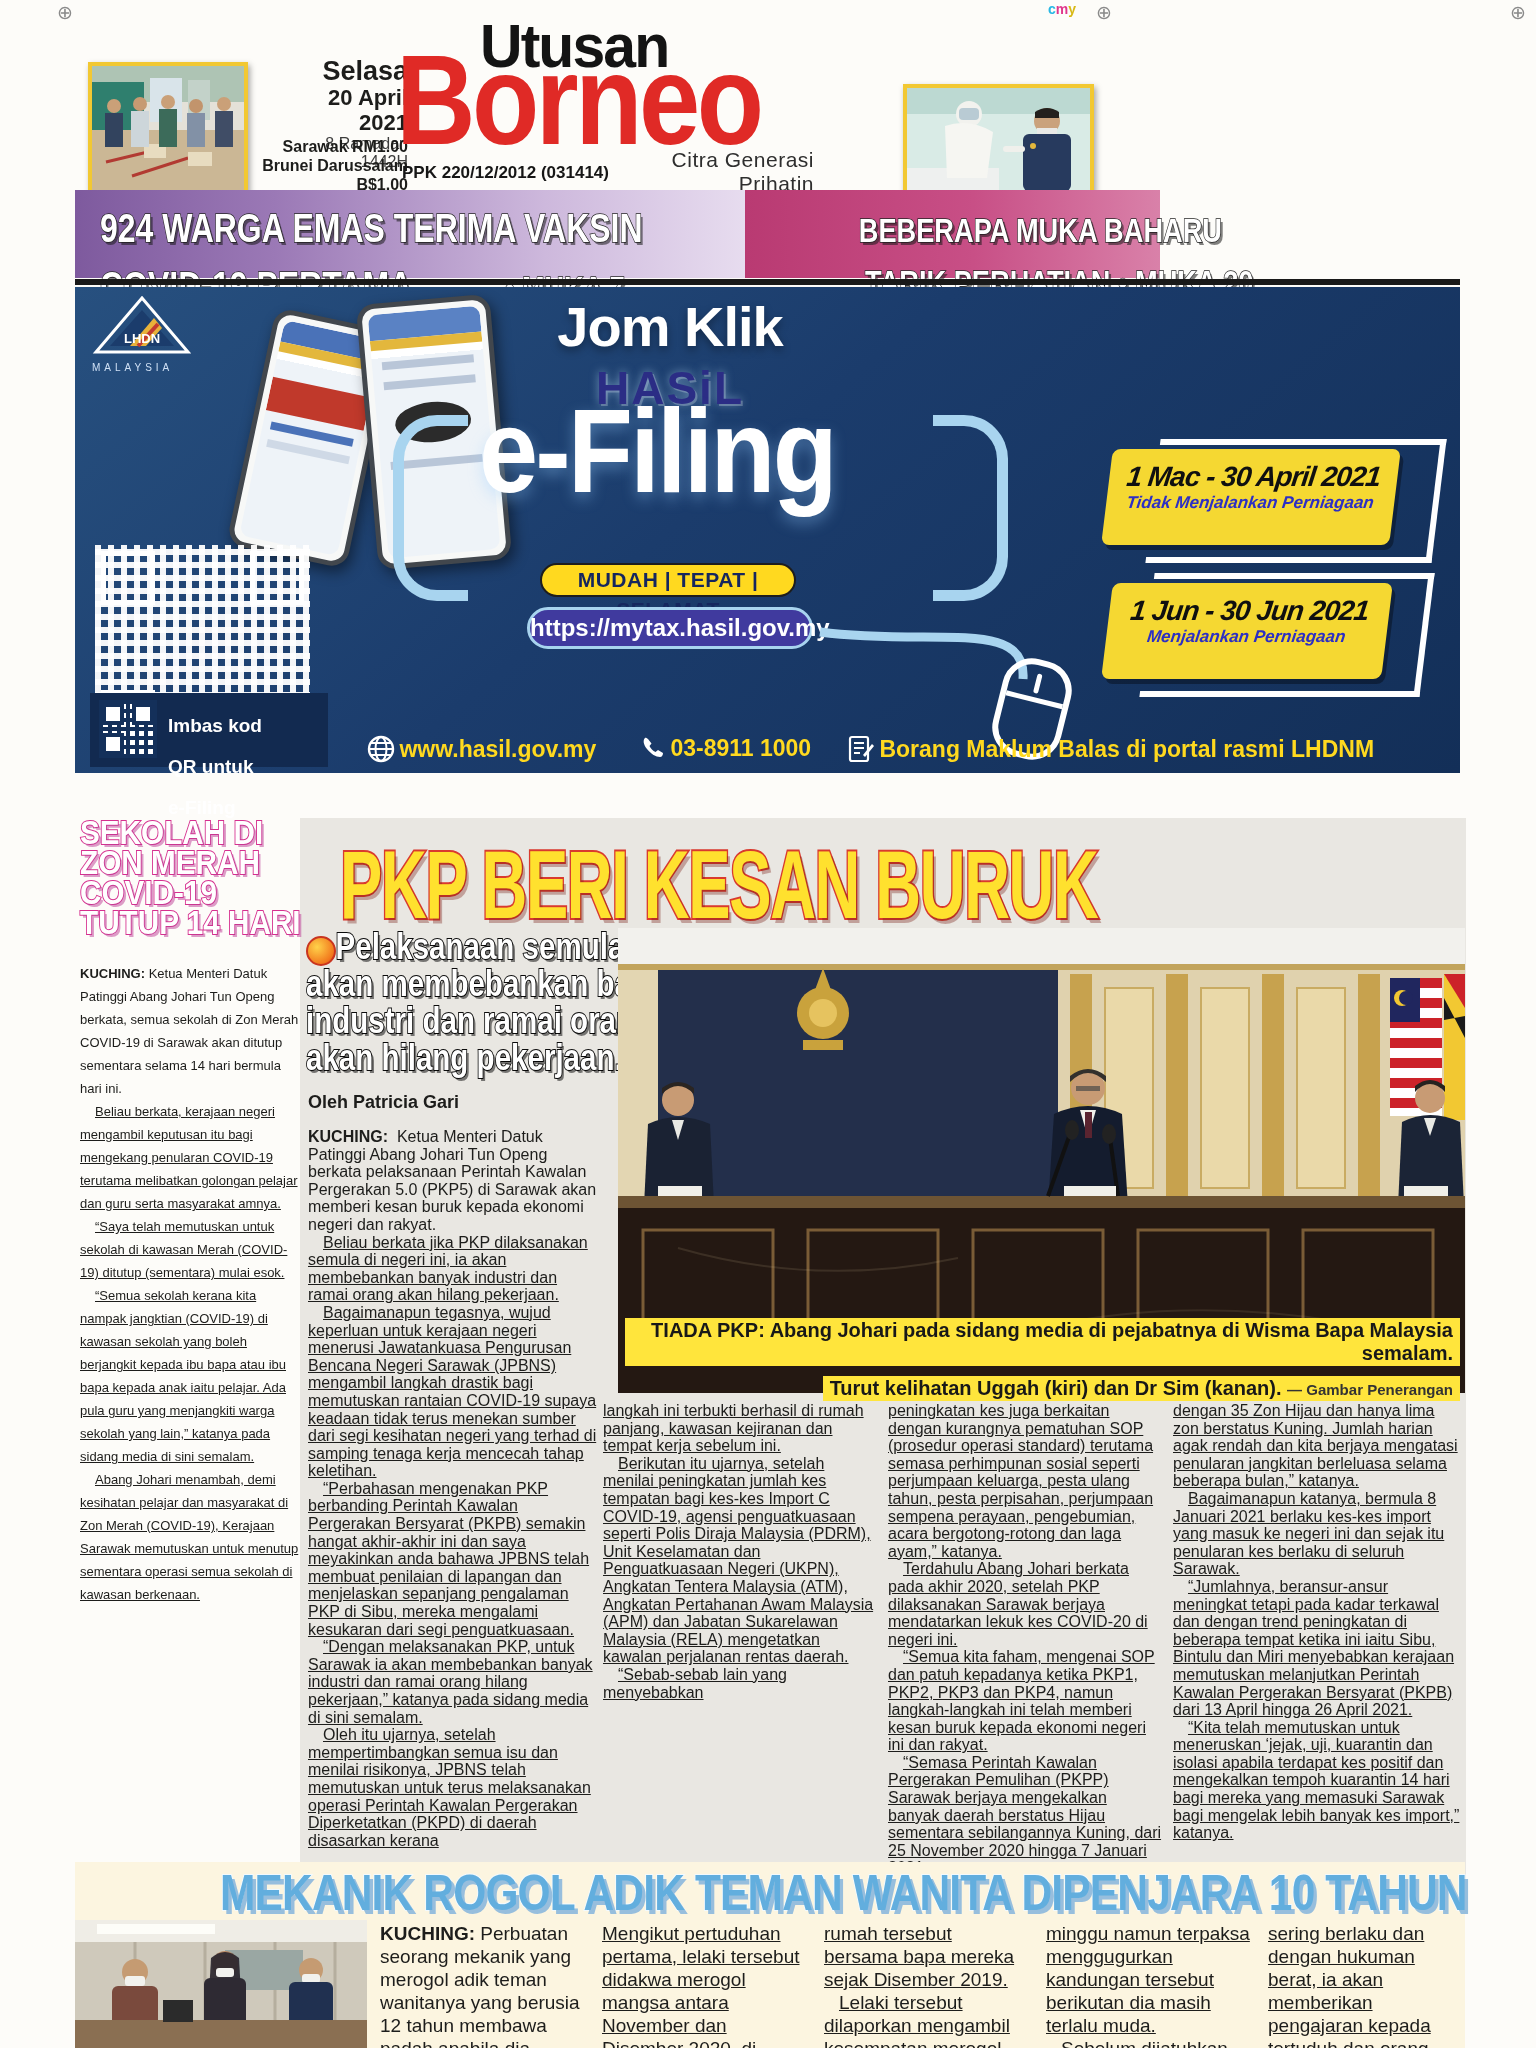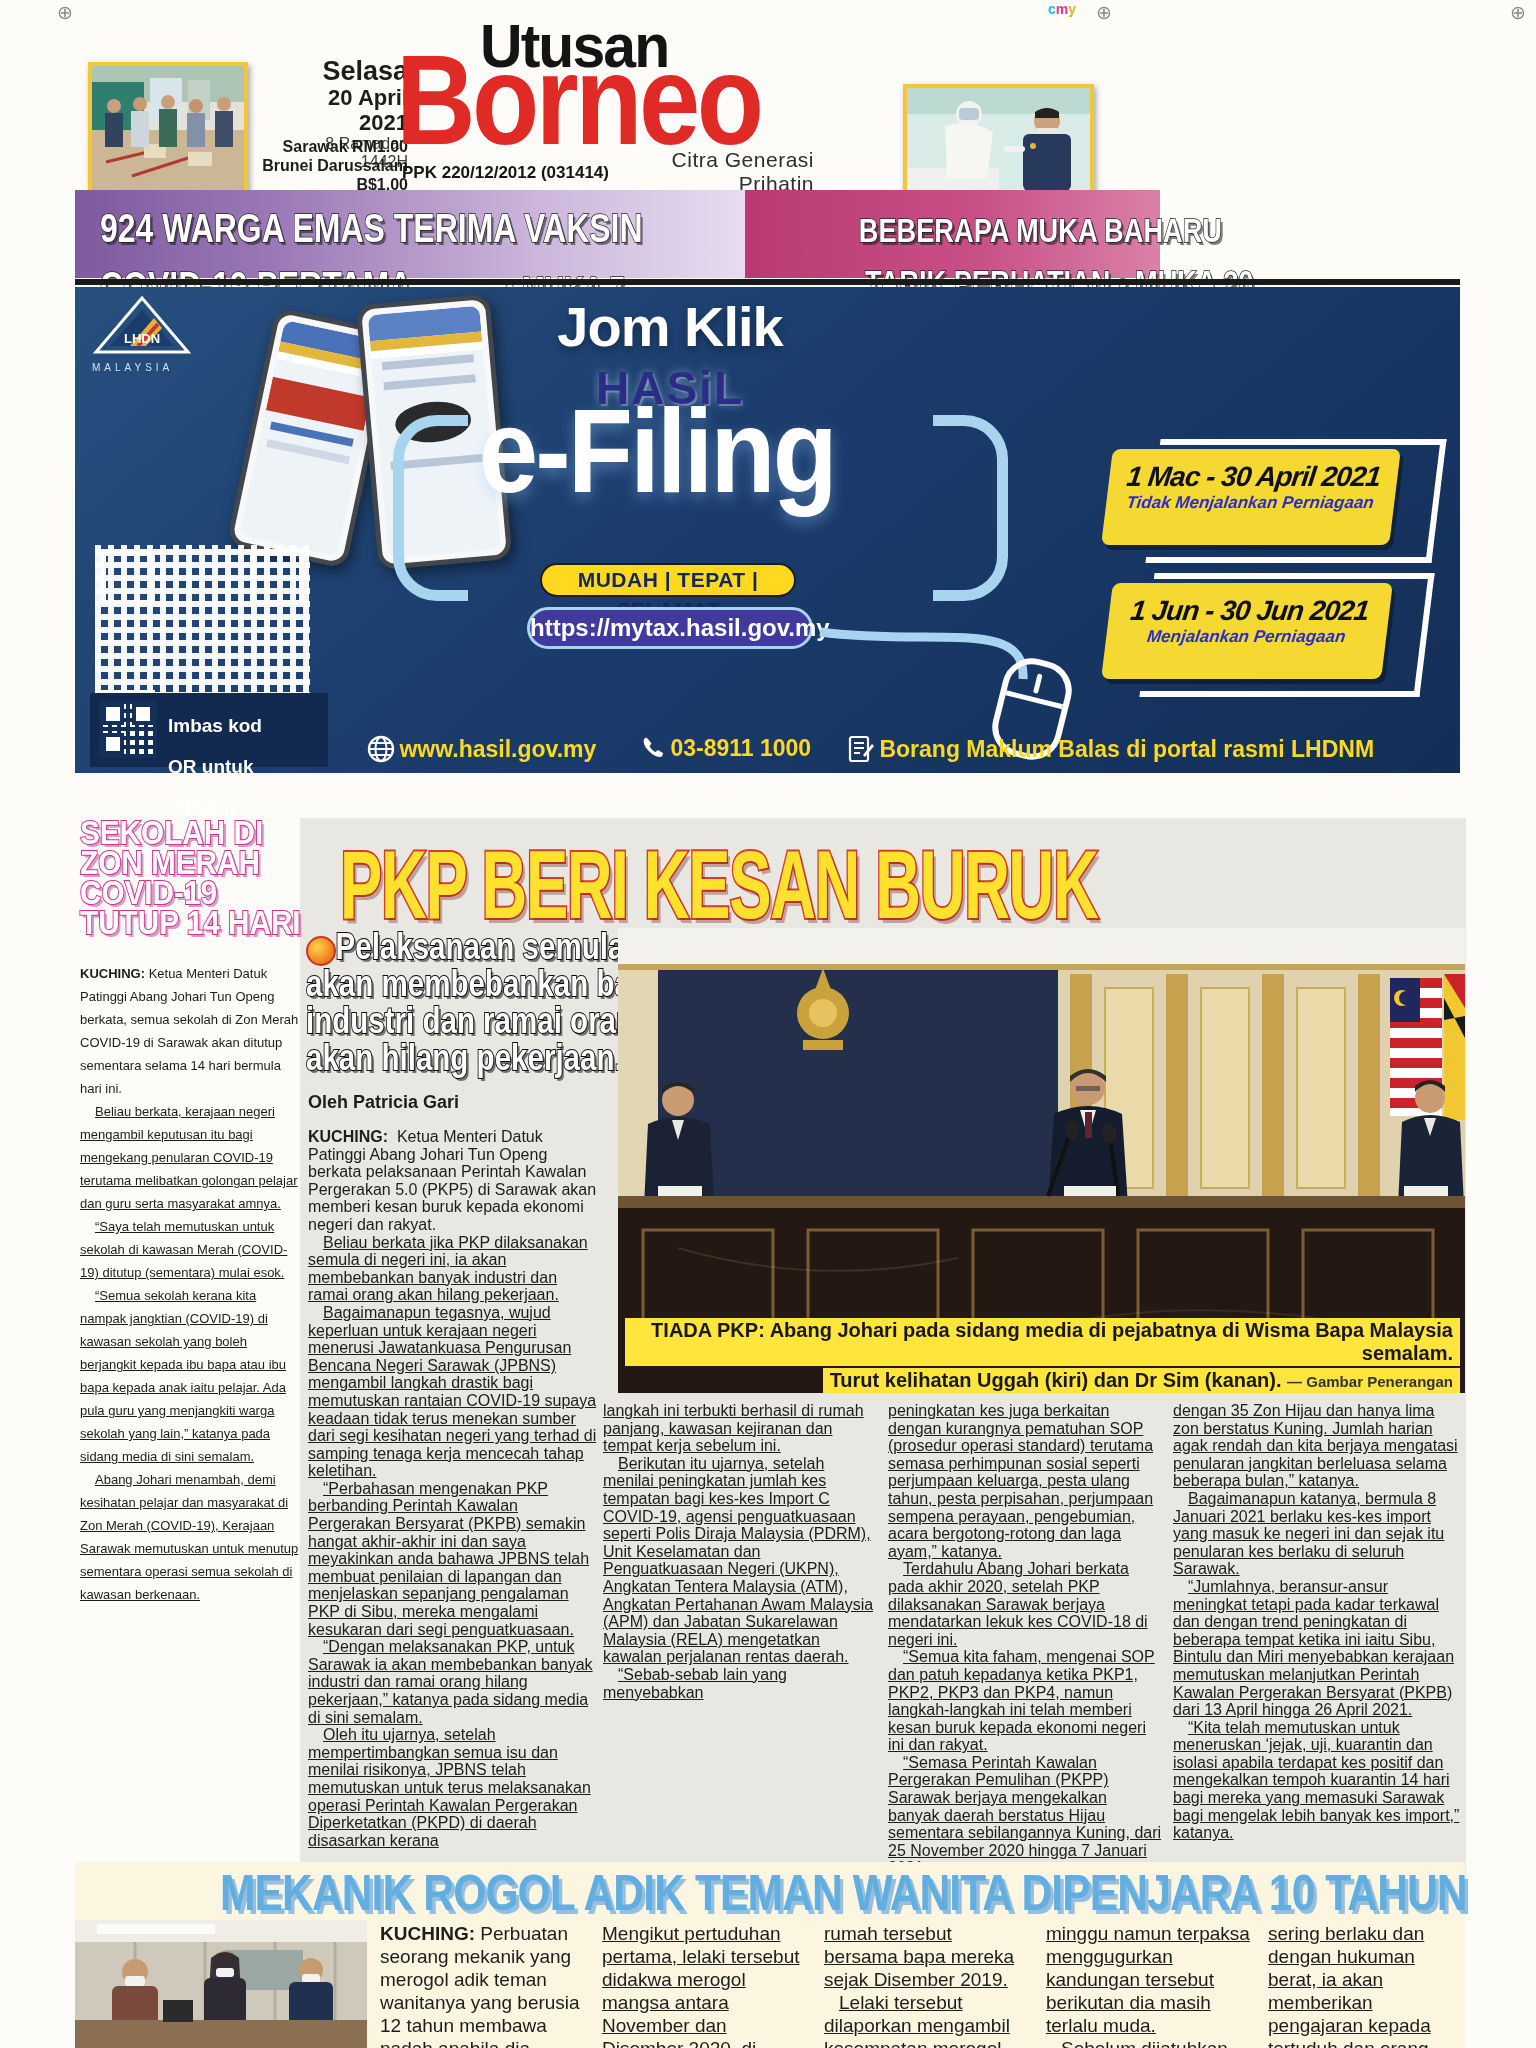--- a/index.html
+++ b/index.html
@@ -386,41 +386,41 @@
         <line x1="500" y1="268" x2="492" y2="210" stroke="#111" stroke-width="4"></line>
           <ellipse cx="491" cy="206" rx="7" ry="10" fill="#222"></ellipse>
         <rect x="40" y="258" width="44" height="10" fill="#f0efe9"></rect>
         <rect x="446" y="258" width="52" height="10" fill="#f0efe9"></rect>
         <rect x="786" y="258" width="44" height="10" fill="#f0efe9"></rect>
       </g>
     </svg>
   </figure>
   <div class="abs" style="left:625px;top:1318px;width:835px;text-align:right;">
     <div><span class="caption-line"><b>TIADA PKP:</b> <span>Abang Johari pada sidang media di pejabatnya di Wisma Bapa Malaysia semalam.</span></span></div>
-    <div style="margin-top:2px;"><span class="caption-line"><span>Turut kelihatan Uggah (kiri) dan Dr Sim (kanan).</span> <span class="cap-credit">— Gambar Penerangan</span></span></div>
+    <div style="margin-top:10px;"><span class="caption-line"><span>Turut kelihatan Uggah (kiri) dan Dr Sim (kanan).</span> <span class="cap-credit">— Gambar Penerangan</span></span></div>
   </div>
 
   <div class="abs" style="left:308px;top:1128px;width:292px;height:748px;overflow:hidden;font-size:16px;line-height:17.6px;">
     <p class="lead-p"><b>KUCHING:</b>&nbsp; <span>Ketua Menteri Datuk Patinggi Abang Johari Tun Openg berkata pelaksanaan Perintah Kawalan Pergerakan 5.0 (PKP5) di Sarawak akan memberi kesan buruk kepada ekonomi negeri dan rakyat.</span></p>
     <div class="body-txt">
         <p>Beliau berkata jika PKP dilaksanakan semula di negeri ini, ia akan membebankan banyak industri dan ramai orang akan hilang pekerjaan.</p>
         <p>Bagaimanapun tegasnya, wujud keperluan untuk kerajaan negeri menerusi Jawatankuasa Pengurusan Bencana Negeri Sarawak (JPBNS) mengambil langkah drastik bagi memutuskan rantaian COVID-19 supaya keadaan tidak terus menekan sumber dari segi kesihatan negeri yang terhad di samping tenaga kerja mencecah tahap keletihan.</p>
         <p>“Perbahasan mengenakan PKP berbanding Perintah Kawalan Pergerakan Bersyarat (PKPB) semakin hangat akhir-akhir ini dan saya meyakinkan anda bahawa JPBNS telah membuat penilaian di lapangan dan menjelaskan sepanjang pengalaman PKP di Sibu, mereka mengalami kesukaran dari segi penguatkuasaan.</p>
         <p>“Dengan melaksanakan PKP, untuk Sarawak ia akan membebankan banyak industri dan ramai orang hilang pekerjaan,” katanya pada sidang media di sini semalam.</p>
         <p>Oleh itu ujarnya, setelah mempertimbangkan semua isu dan menilai risikonya, JPBNS telah memutuskan untuk terus melaksanakan operasi Perintah Kawalan Pergerakan Diperketatkan (PKPD) di daerah disasarkan kerana</p>
       </div>
   </div>
   <div class="abs body-txt cont" style="left:603px;top:1402px;width:274px;height:462px;overflow:hidden;font-size:16px;line-height:17.6px;">
       <p>langkah ini terbukti berhasil di rumah panjang, kawasan kejiranan dan tempat kerja sebelum ini.</p>
       <p>Berikutan itu ujarnya, setelah menilai peningkatan jumlah kes tempatan bagi kes-kes Import C COVID-19, agensi penguatkuasaan seperti Polis Diraja Malaysia (PDRM), Unit Keselamatan dan Penguatkuasaan Negeri (UKPN), Angkatan Tentera Malaysia (ATM), Angkatan Pertahanan Awam Malaysia (APM) dan Jabatan Sukarelawan Malaysia (RELA) mengetatkan kawalan perjalanan rentas daerah.</p>
       <p>“Sebab-sebab lain yang menyebabkan</p>
     </div>
   <div class="abs body-txt cont" style="left:888px;top:1402px;width:274px;height:462px;overflow:hidden;font-size:16px;line-height:17.6px;">
       <p>peningkatan kes juga berkaitan dengan kurangnya pematuhan SOP (prosedur operasi standard) terutama semasa perhimpunan sosial seperti perjumpaan keluarga, pesta ulang tahun, pesta perpisahan, perjumpaan sempena perayaan, pengebumian, acara bergotong-rotong dan laga ayam,” katanya.</p>
-      <p>Terdahulu Abang Johari berkata pada akhir 2020, setelah PKP dilaksanakan Sarawak berjaya mendatarkan lekuk kes COVID-18 di negeri ini.</p>
+      <p>Terdahulu Abang Johari berkata pada akhir 2020, setelah PKP dilaksanakan Sarawak berjaya mendatarkan lekuk kes COVID-20 di negeri ini.</p>
       <p>“Semua kita faham, mengenai SOP dan patuh kepadanya ketika PKP1, PKP2, PKP3 dan PKP4, namun langkah-langkah ini telah memberi kesan buruk kepada ekonomi negeri ini dan rakyat.</p>
       <p>“Semasa Perintah Kawalan Pergerakan Pemulihan (PKPP) Sarawak berjaya mengekalkan banyak daerah berstatus Hijau sementara sebilangannya Kuning, dari 25 November 2020 hingga 7 Januari 2021.</p>
     </div>
   <div class="abs body-txt cont" style="left:1173px;top:1402px;width:290px;height:462px;overflow:hidden;font-size:16px;line-height:17.6px;">
       <p>dengan 35 Zon Hijau dan hanya lima zon berstatus Kuning. Jumlah harian agak rendah dan kita berjaya mengatasi penularan jangkitan berleluasa selama beberapa bulan,” katanya.</p>
       <p>Bagaimanapun katanya, bermula 8 Januari 2021 berlaku kes-kes import yang masuk ke negeri ini dan sejak itu penularan kes berlaku di seluruh Sarawak.</p>
       <p>“Jumlahnya, beransur-ansur meningkat tetapi pada kadar terkawal dan dengan trend peningkatan di beberapa tempat ketika ini iaitu Sibu, Bintulu dan Miri menyebabkan kerajaan memutuskan melanjutkan Perintah Kawalan Pergerakan Bersyarat (PKPB) dari 13 April hingga 26 April 2021.</p>
       <p>“Kita telah memutuskan untuk meneruskan ‘jejak, uji, kuarantin dan isolasi apabila terdapat kes positif dan mengekalkan tempoh kuarantin 14 hari bagi mereka yang memasuki Sarawak bagi mengelak lebih banyak kes import,” katanya.</p>
     </div>
 

